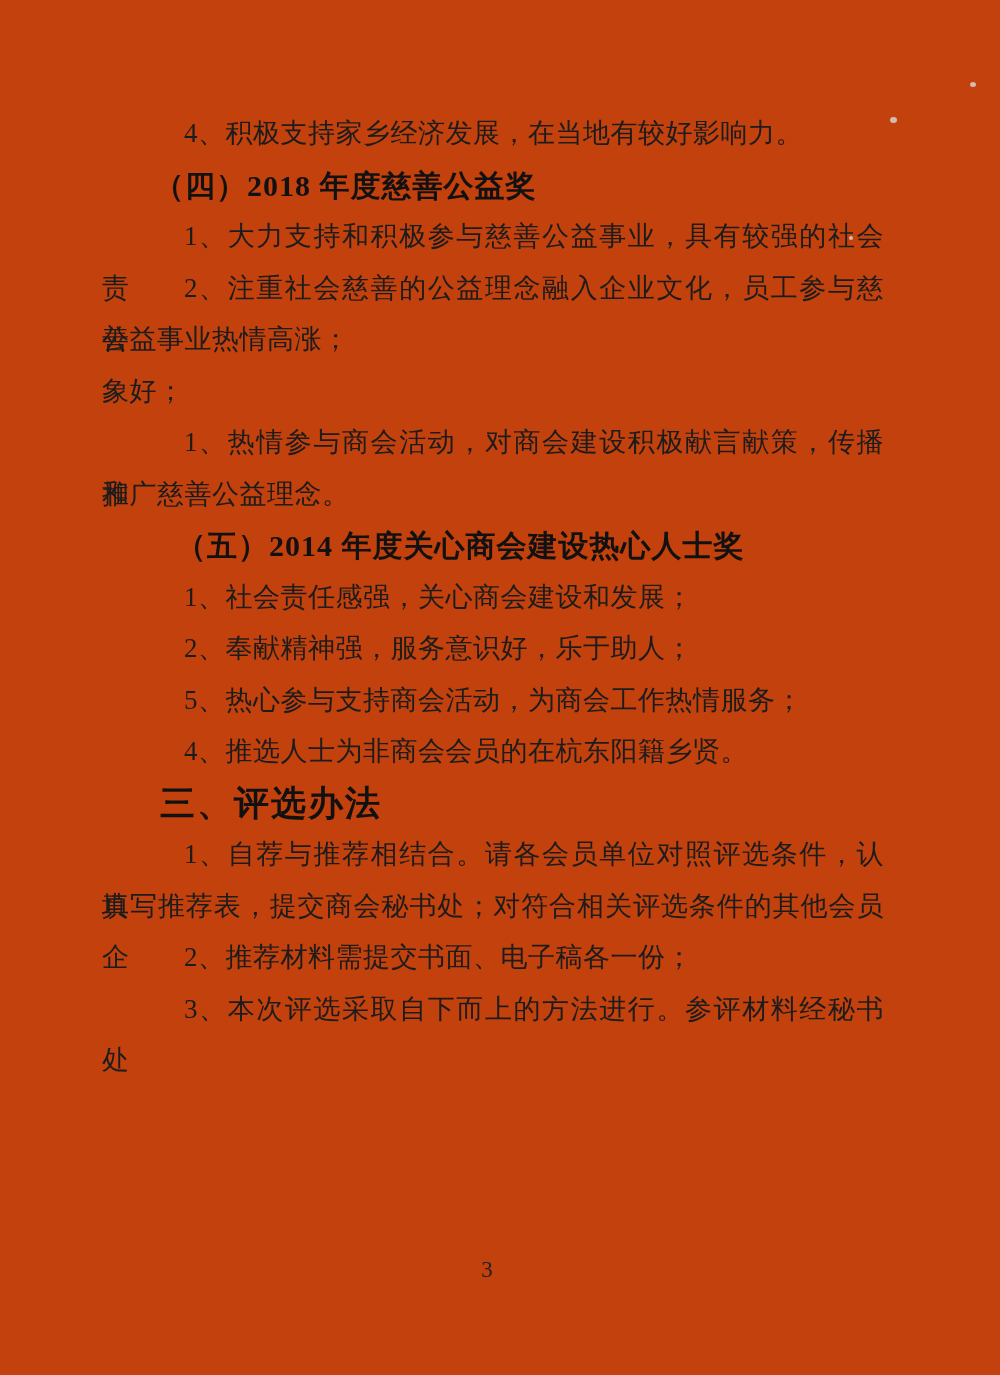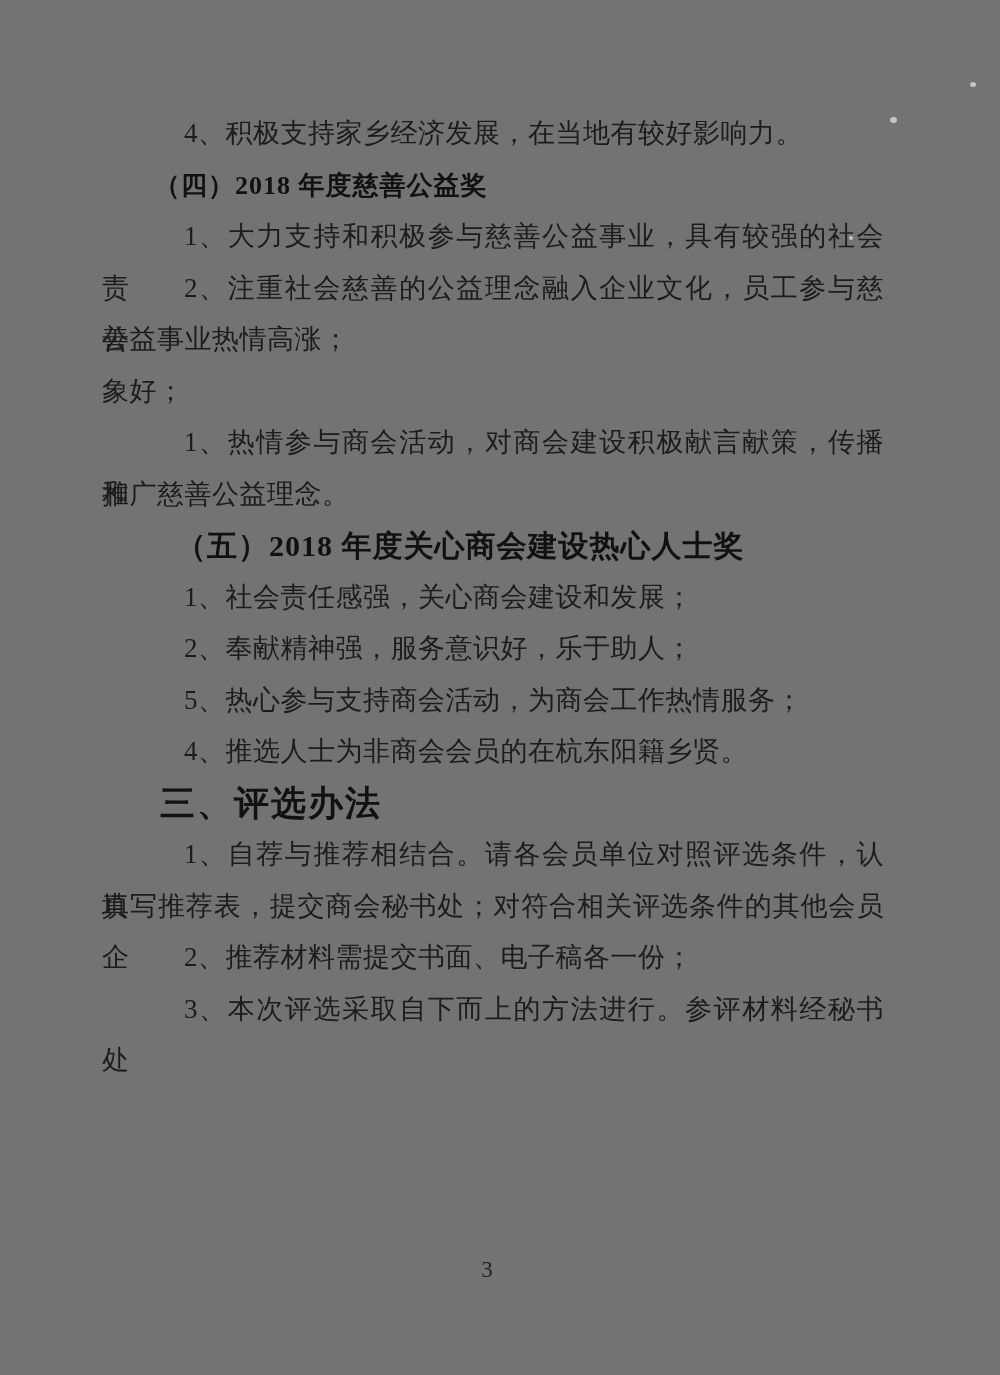--- a/index.html
+++ b/index.html
@@ -4,21 +4,21 @@
 <style>
   html, body {
     margin: 0;
     padding: 0;
     background: #e9e9e9;
   }
   .page {
     position: relative;
     width: 1000px;
     height: 1375px;
-    background: #737373;
+    background: #c2410c;
     overflow: hidden;
     font-family: "Liberation Serif", "DejaVu Serif", serif;
   }
   .doc {
     position: absolute;
     left: 102px;
     top: 108px;
     width: 782px;
   }
   .line {
@@ -33,21 +33,21 @@
   .kind-cont { text-indent: 0; }
   .kind-h1 {
     font-weight: bold;
     font-size: 35px;
     text-indent: 58px;
     letter-spacing: 2px;
     color: #111111;
   }
   .kind-h2 {
     font-weight: bold;
-    font-size: 26px;
+    font-size: 30px;
     text-indent: 52px;
     letter-spacing: 1px;
     color: #111111;
   }
   .kind-h2-wide {
     font-weight: bold;
     font-size: 30px;
     text-indent: 74px;
     letter-spacing: 1px;
     color: #111111;
@@ -82,21 +82,21 @@
 <div class="page">
   <div class="doc" id="doc">
       <div class="line kind-item">4、积极支持家乡经济发展，在当地有较好影响力。</div>
       <div class="line kind-h2">（四）2018 年度慈善公益奖</div>
       <div class="line kind-item justify">1、大力支持和积极参与慈善公益事业，具有较强的社会责</div>
       <div class="line kind-item justify">2、注重社会慈善的公益理念融入企业文化，员工参与慈善</div>
       <div class="line kind-cont">公益事业热情高涨；</div>
       <div class="line kind-cont">象好；</div>
       <div class="line kind-item justify">1、热情参与商会活动，对商会建设积极献言献策，传播和</div>
       <div class="line kind-cont">推广慈善公益理念。</div>
-      <div class="line kind-h2-wide">（五）2018 年度关心商会建设热心人士奖</div>
+      <div class="line kind-h2-wide">（五）2014 年度关心商会建设热心人士奖</div>
       <div class="line kind-item">1、社会责任感强，关心商会建设和发展；</div>
       <div class="line kind-item">2、奉献精神强，服务意识好，乐于助人；</div>
       <div class="line kind-item">5、热心参与支持商会活动，为商会工作热情服务；</div>
       <div class="line kind-item">4、推选人士为非商会会员的在杭东阳籍乡贤。</div>
       <div class="line kind-h1">三、评选办法</div>
       <div class="line kind-item justify">1、自荐与推荐相结合。请各会员单位对照评选条件，认真</div>
       <div class="line kind-cont justify">填写推荐表，提交商会秘书处；对符合相关评选条件的其他会员企</div>
       <div class="line kind-item">2、推荐材料需提交书面、电子稿各一份；</div>
       <div class="line kind-item justify">3、本次评选采取自下而上的方法进行。参评材料经秘书处</div>
     </div>

